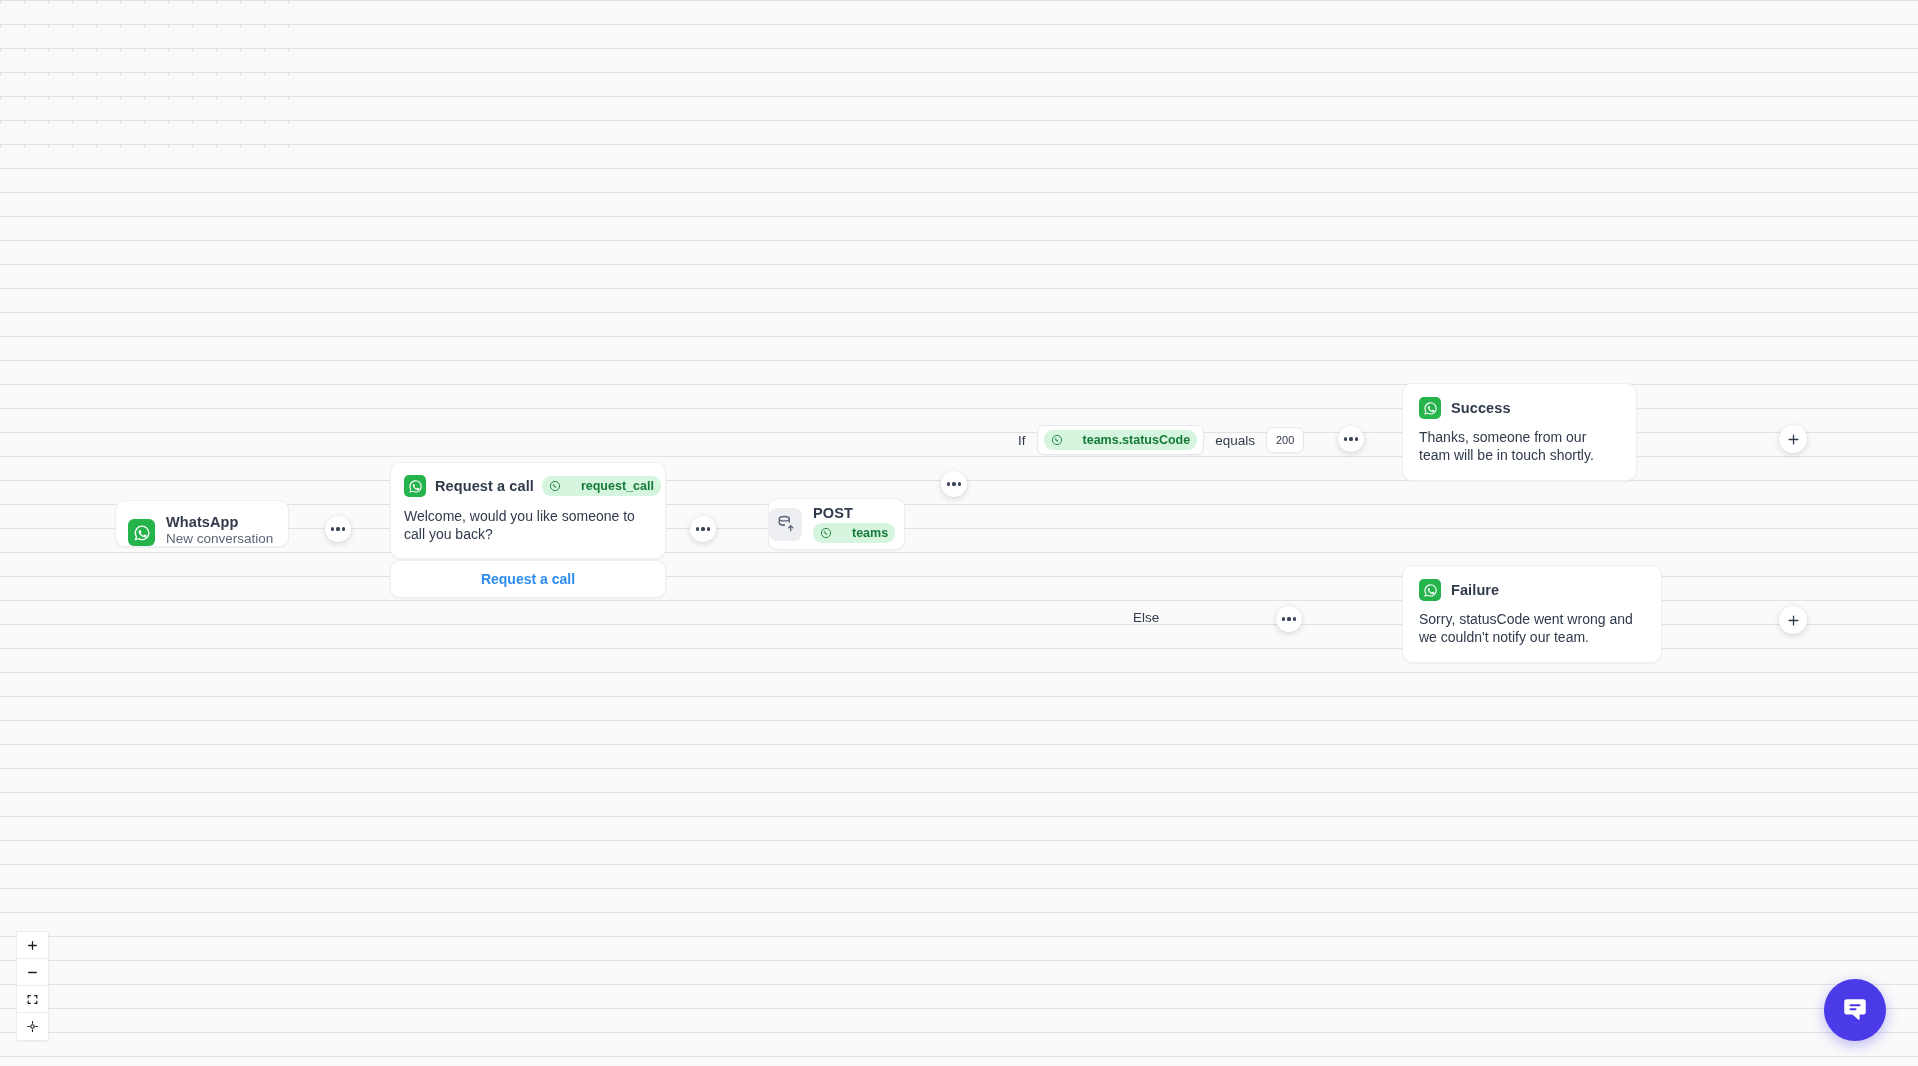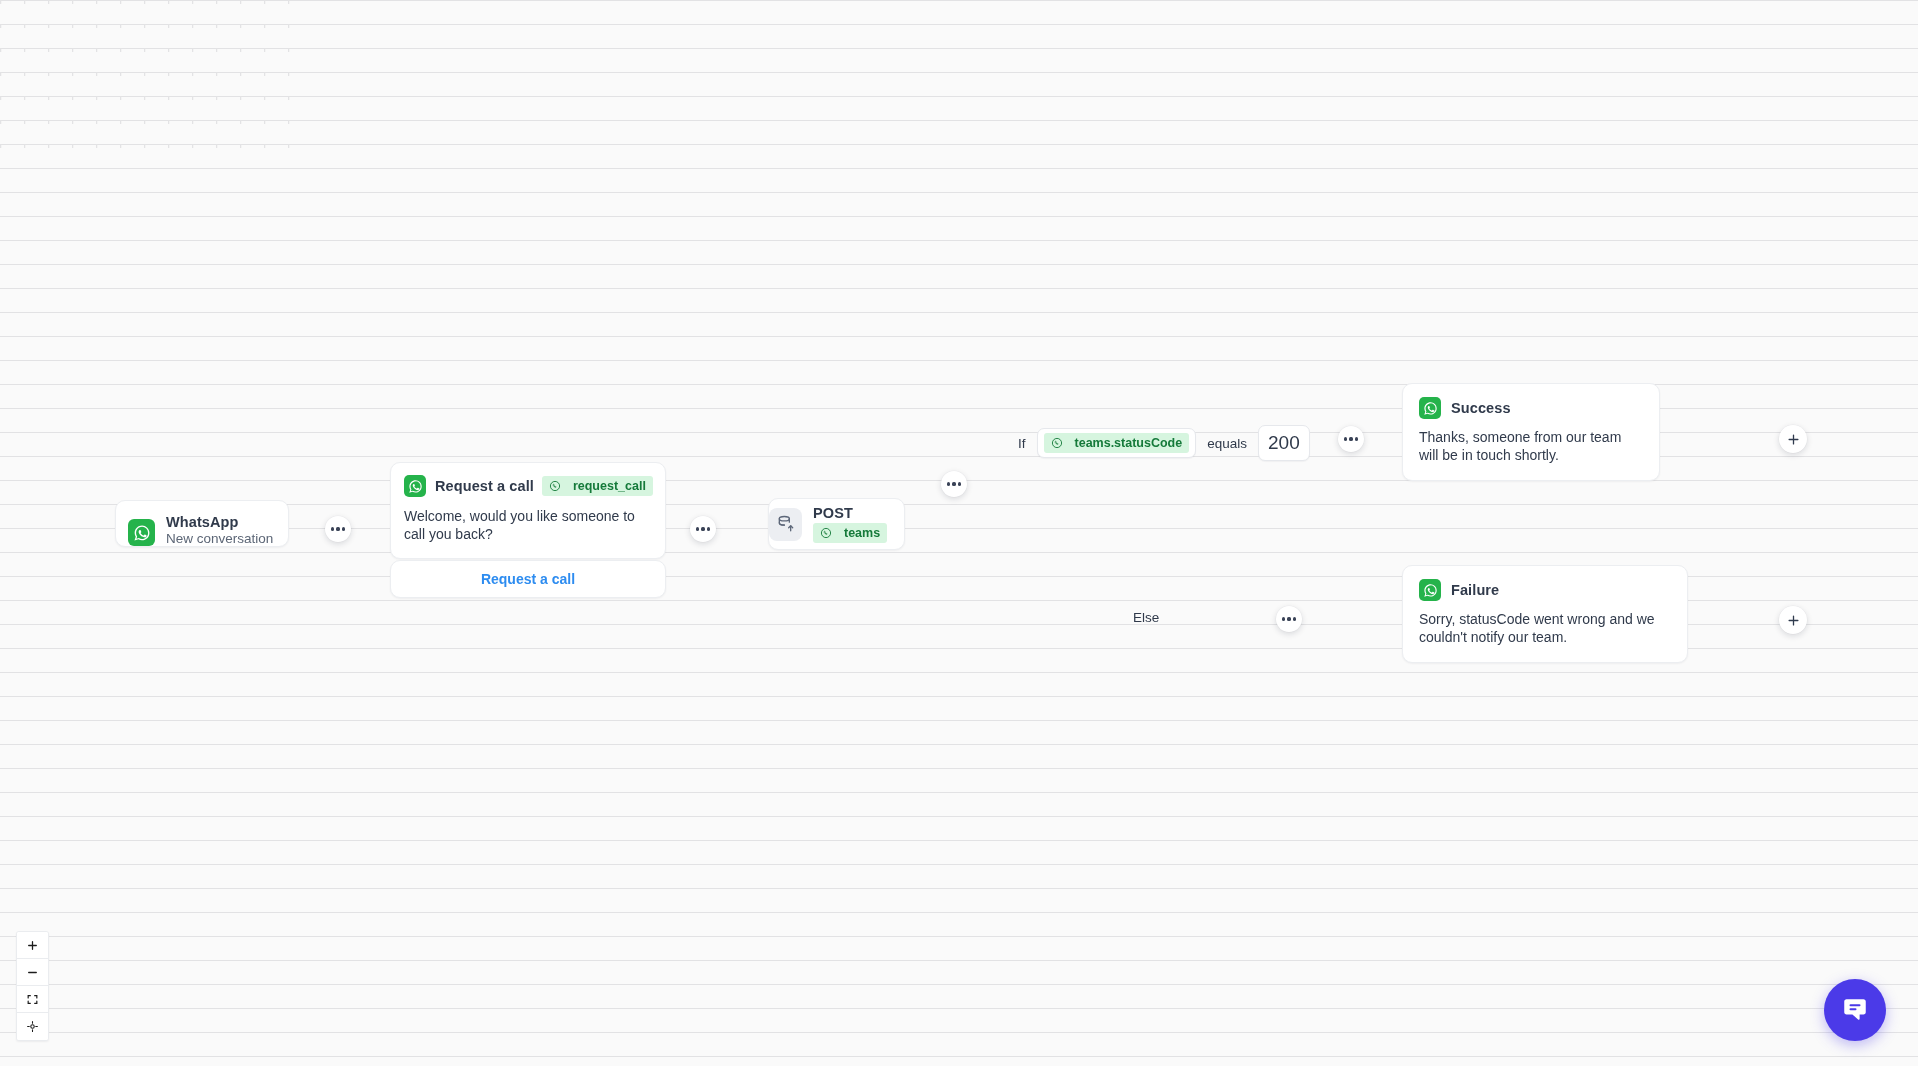--- a/index.html
+++ b/index.html
@@ -82,26 +82,26 @@
 
   
   #node-message {
     left: 390px; top: 462px;
     width: 276px;
     padding: 12px 13px 14px;
   }
   #node-message .node-head { justify-content: space-between; gap: 8px; }
   #node-message .node-head .left { display: flex; align-items: center; gap: 9px; }
   .pill {
-    display: inline-flex; align-items: center; gap: 12px;
+    display: inline-flex; align-items: center; gap: 20px;
     background: #d6f5df;
     color: #157a3a;
     font-size: 12.5px;
     font-weight: 700;
-    border-radius: 3px;
+    border-radius: 9px;
     padding: 3px 7px;
     white-space: nowrap;
   }
   .pill svg { width: 12px; height: 12px; display: block; }
   #node-message .node-body { margin-top: 11px; }
 
   #node-button {
     left: 390px; top: 560px;
     width: 276px; height: 38px;
     display: flex; align-items: center; justify-content: center;
@@ -141,31 +141,31 @@
     border: 1px solid #e6e8ec;
     border-radius: 7px;
     padding: 4px 6px;
     display: inline-flex;
     box-shadow: 0 1px 1px rgba(16,24,40,.04);
   }
   .cond-val {
     background: #ffffff;
     border: 1px solid #e6e8ec;
     border-radius: 7px;
-    font-size: 19px;
+    font-size: 11px;
     color: #303a4b;
     padding: 6px 9px;
     box-shadow: 0 1px 1px rgba(16,24,40,.04);
   }
   #cond-if { left: 1018px; top: 425px; }
   #cond-else { left: 1133px; top: 610px; }
 
   
-  #node-success { left: 1402px; top: 383px; width: 258px; padding: 13px 16px 15px; }
-  #node-failure { left: 1402px; top: 565px; width: 286px; padding: 13px 16px 15px; }
+  #node-success { left: 1402px; top: 383px; width: 235px; padding: 13px 16px 15px; }
+  #node-failure { left: 1402px; top: 565px; width: 260px; padding: 13px 16px 15px; }
   #node-success .node-body, #node-failure .node-body { margin-top: 10px; }
 
   
   .handle {
     position: absolute;
     background: #ffffff;
     border-radius: 50%;
     box-shadow: 0 2px 6px rgba(16,24,40,.14), 0 0 0 .5px rgba(16,24,40,.04);
     display: flex; align-items: center; justify-content: center;
   }

